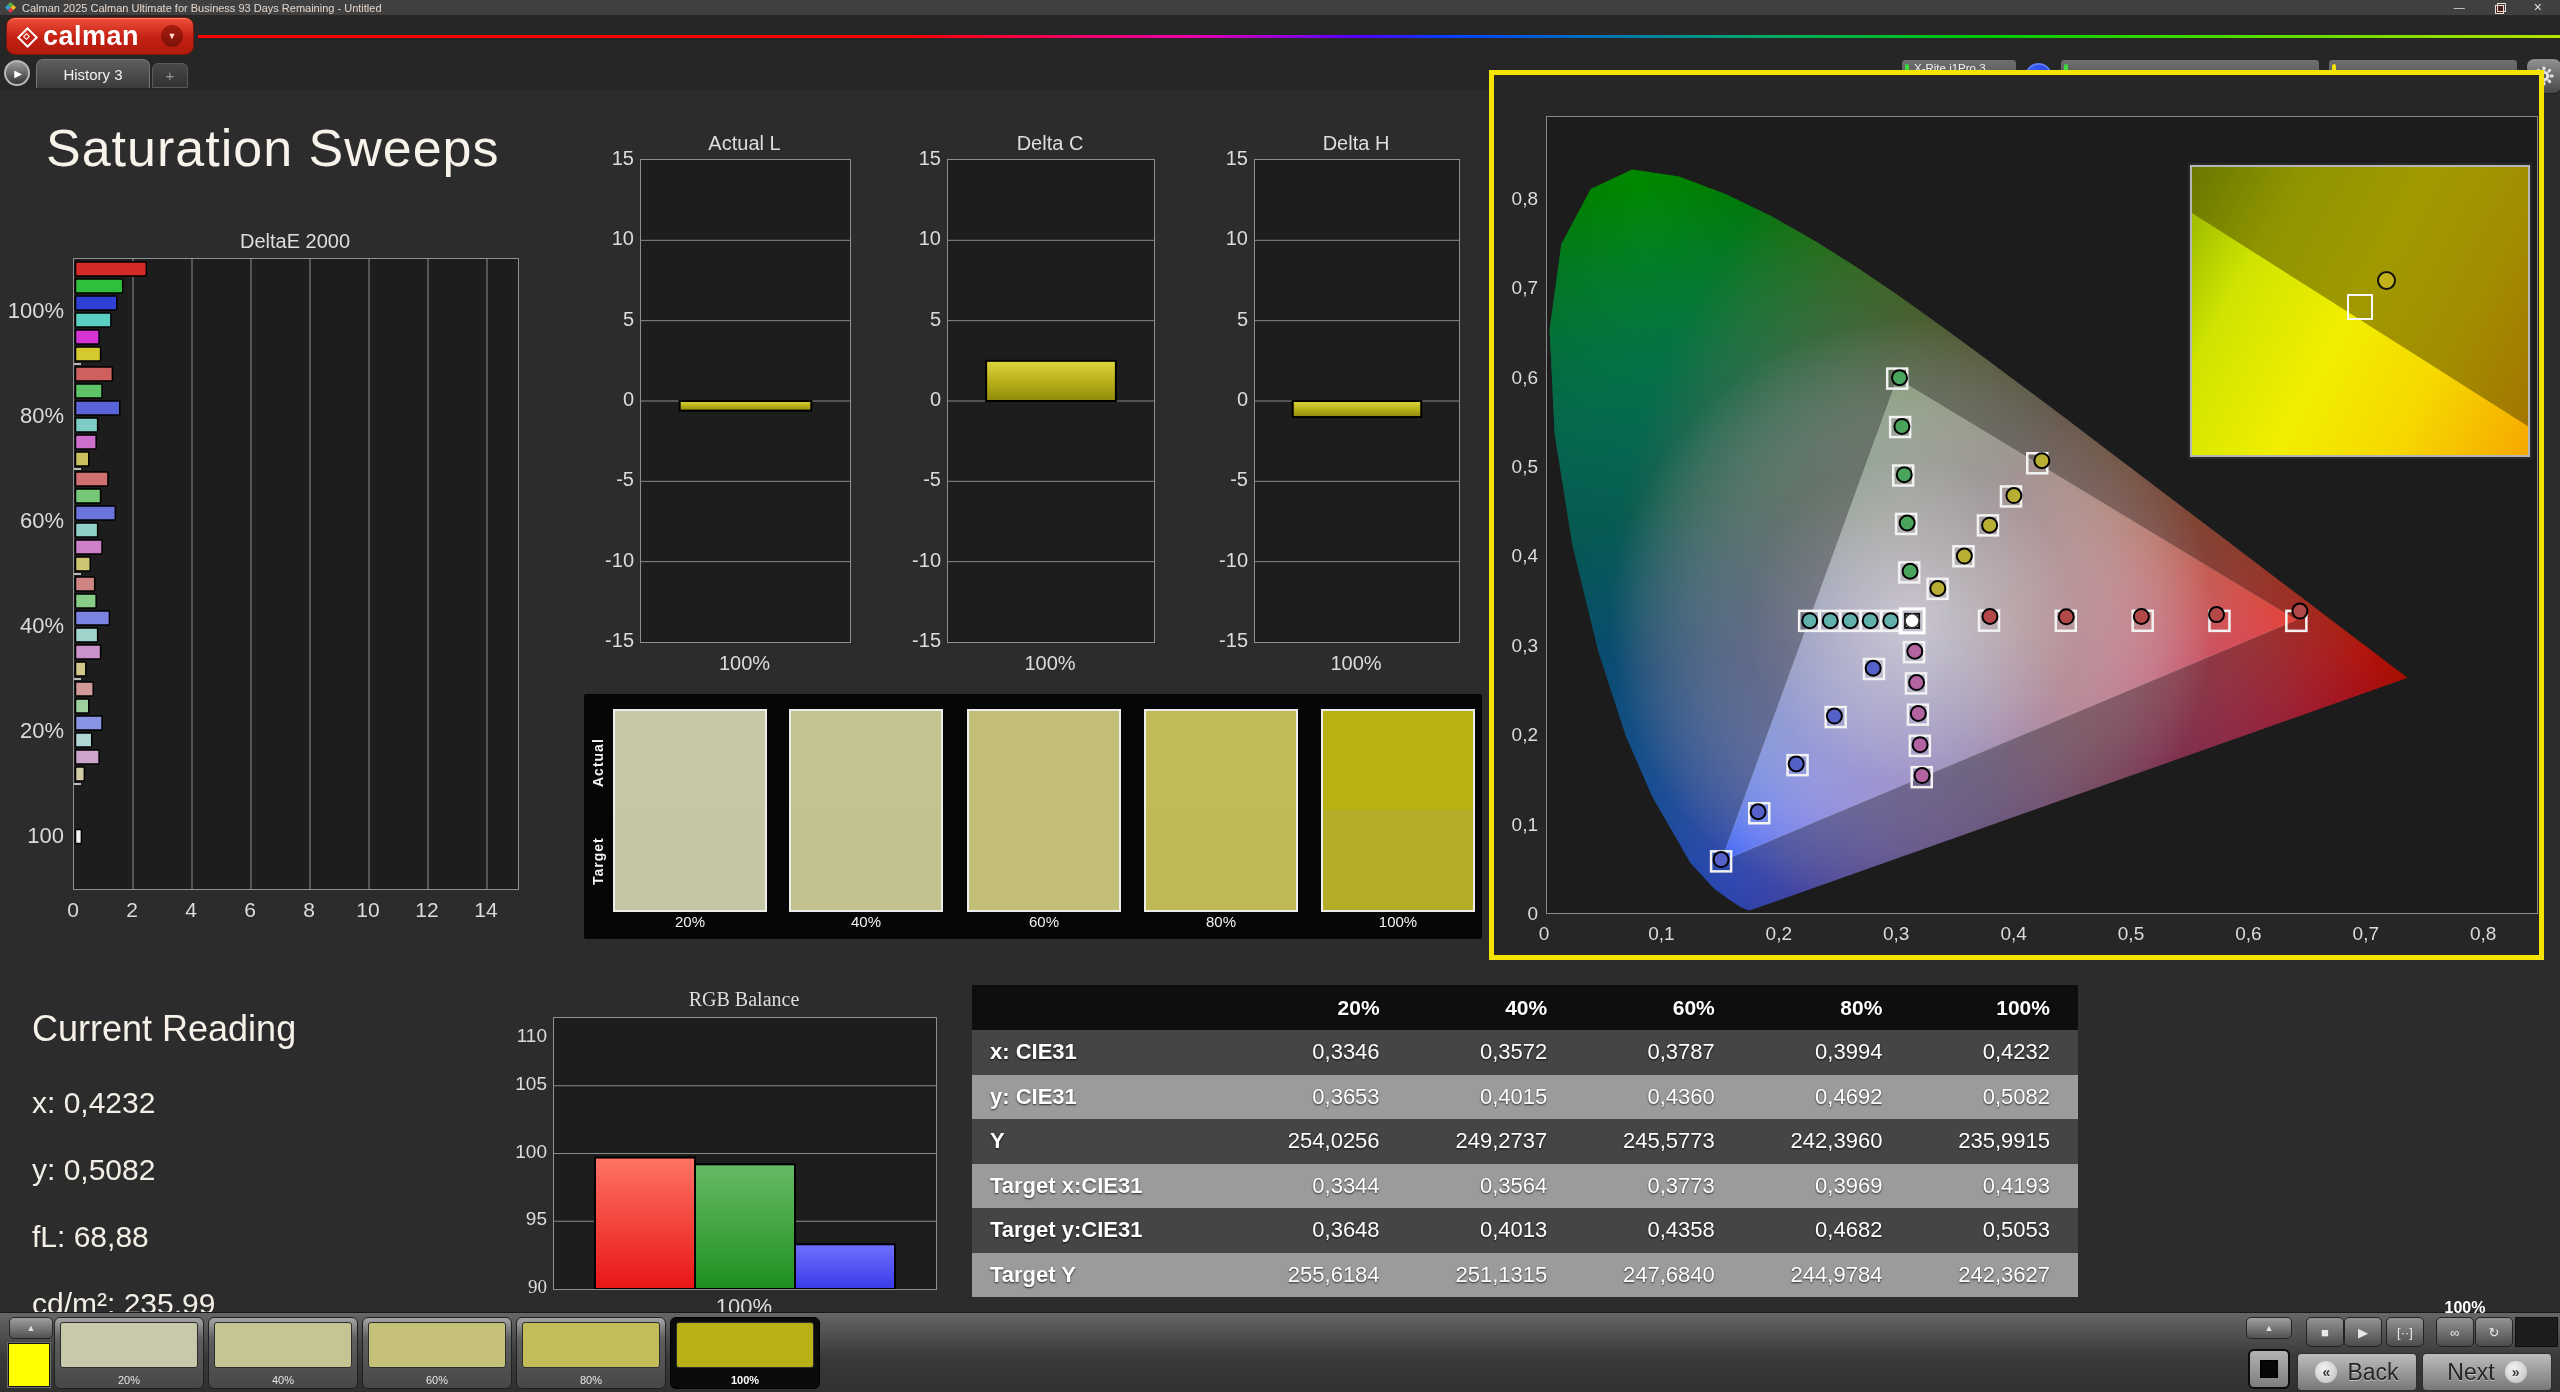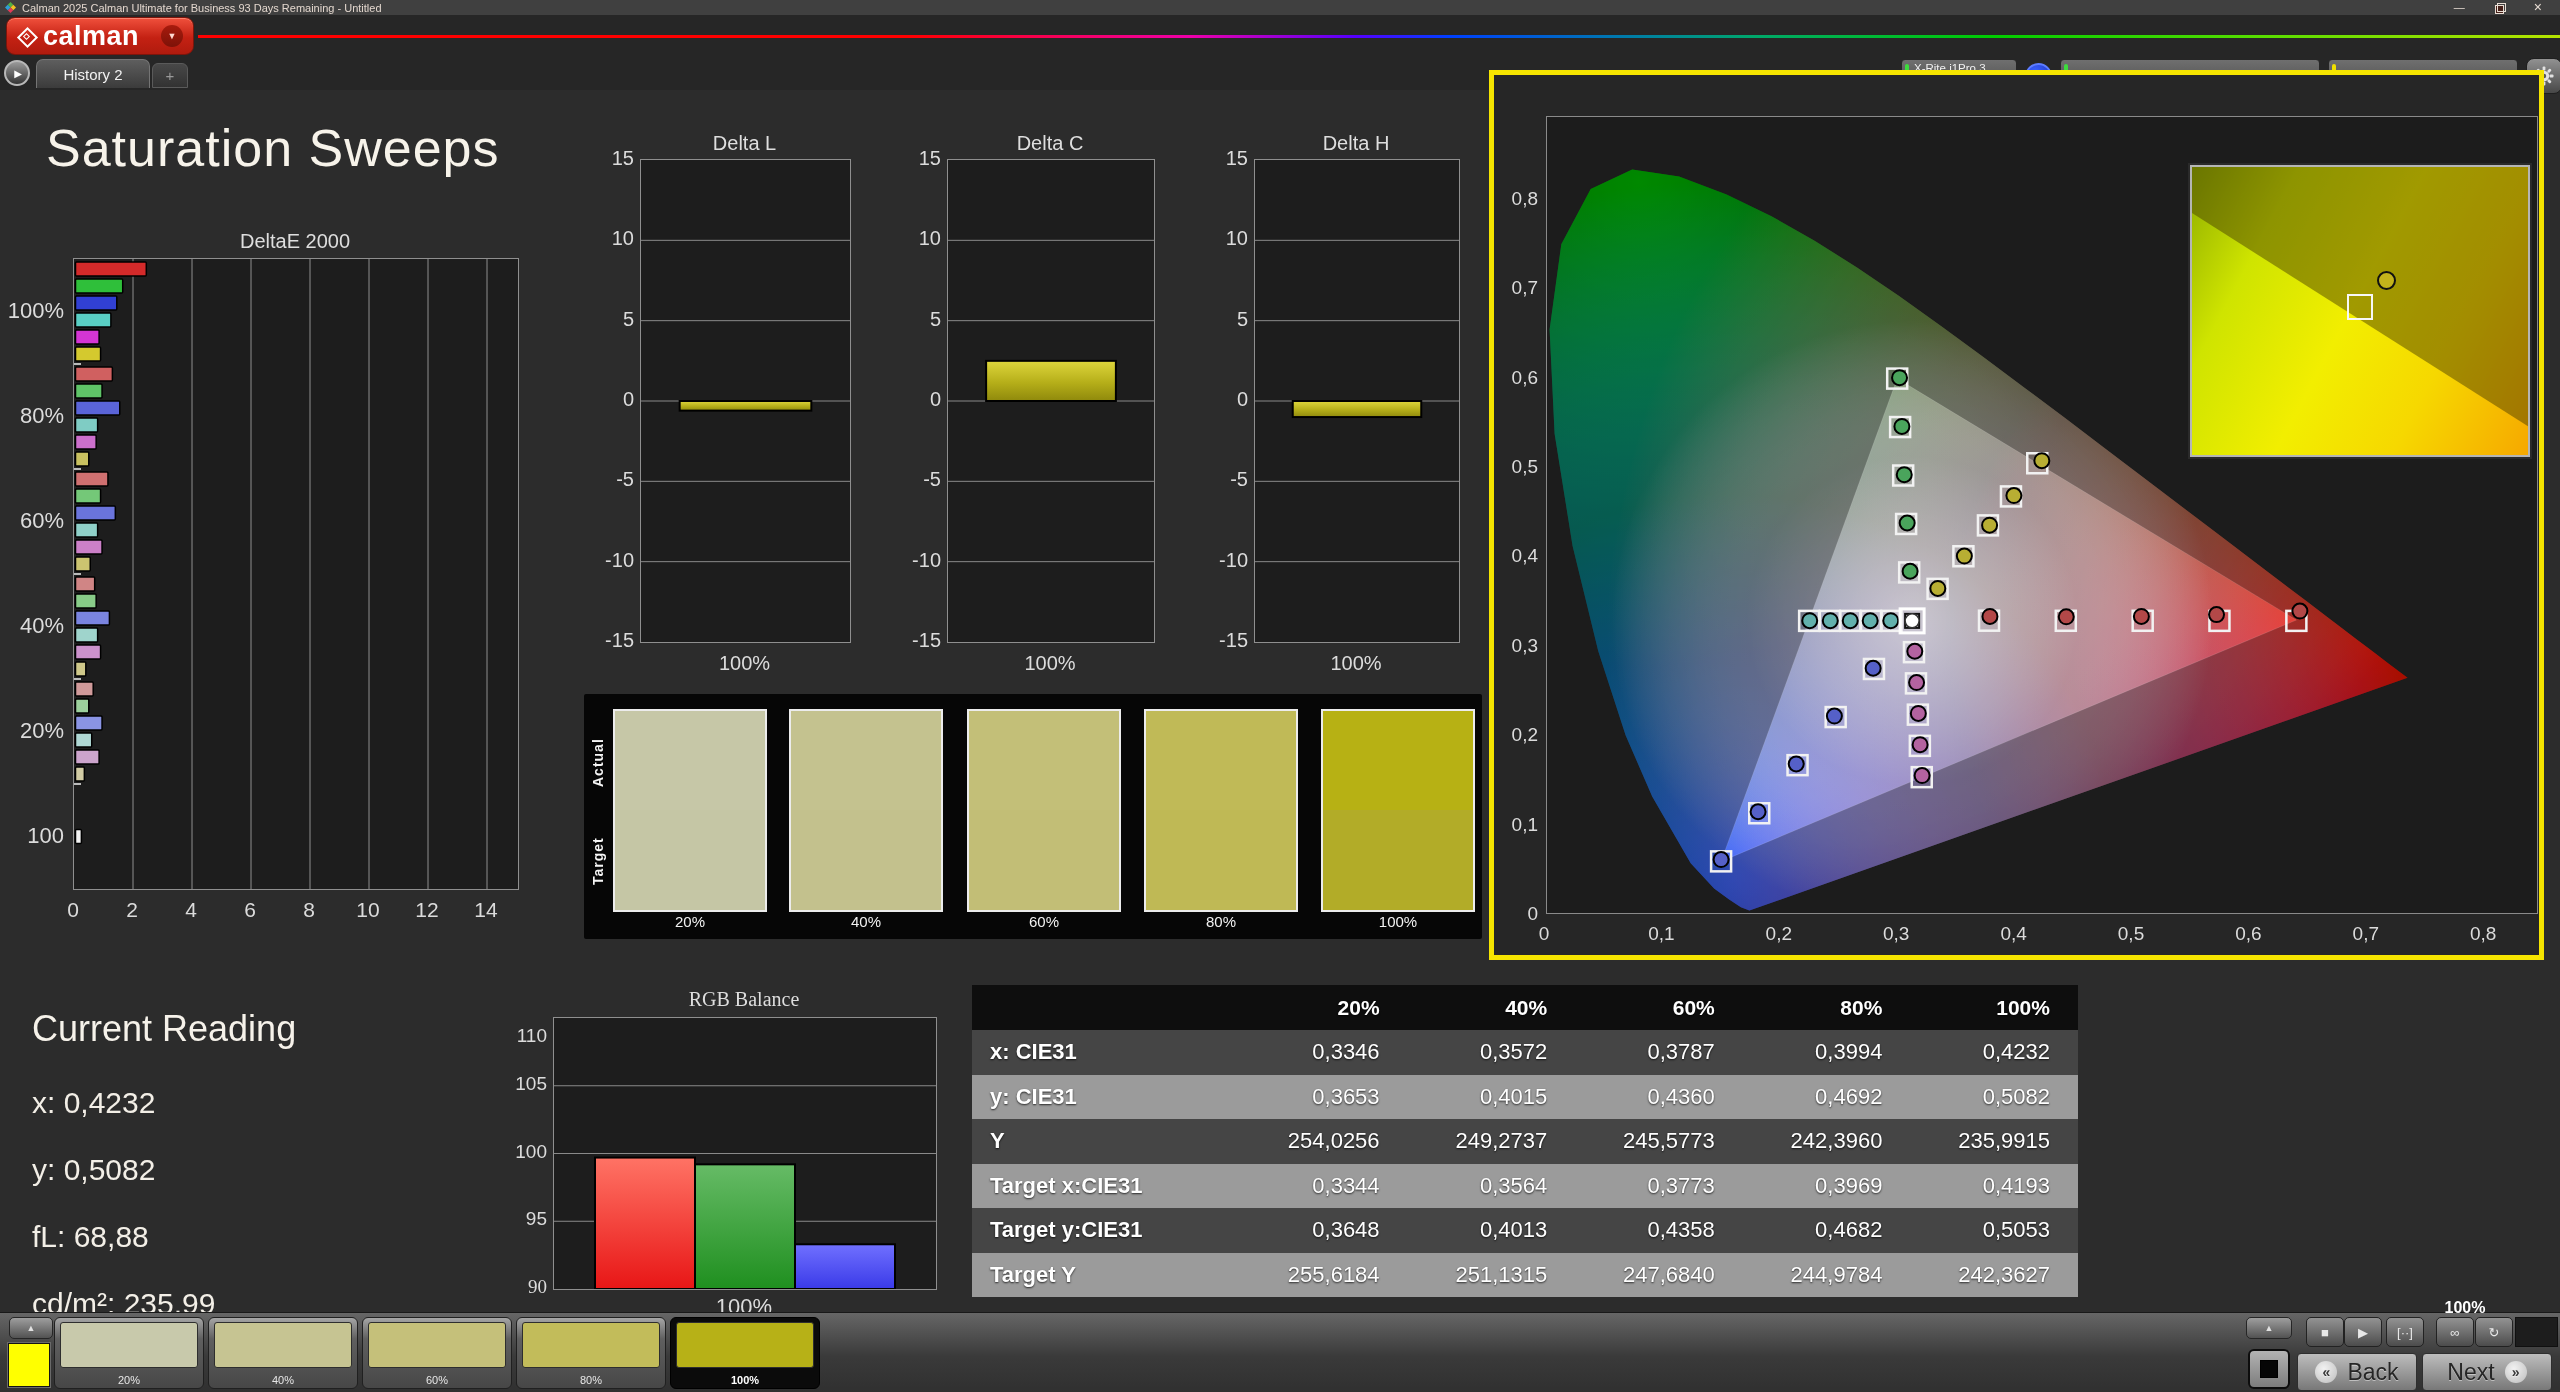--- a/index.html
+++ b/index.html
@@ -160,21 +160,21 @@
       <span class="calman-diamond">
           <i></i>
           <i class="inner"></i>
         </span>
       <span class="calman-label">calman</span>
       <span class="calman-dd">▼</span>
     </div>
     <div class="rainbow"></div>
     <div class="round-play">▶</div>
     <div class="history-tab">
-      <span>History 2</span>
+      <span>History 3</span>
     </div>
     <div class="plus-tab">
       <span>+</span>
     </div>
 
     <div class="meters">
       <div class="meter-box" style="width:116px;">
         <span class="meter-accent" style="background: rgb(61, 220, 61);"></span>
         <span class="meter-text two">
           <span>X-Rite i1Pro 3</span><br>
@@ -280,21 +280,21 @@
       <div class="tick-label center" style="left:112px;top:898px;width:40px;font-size:21px;">2</div>
       <div class="tick-label center" style="left:171px;top:898px;width:40px;font-size:21px;">4</div>
       <div class="tick-label center" style="left:230px;top:898px;width:40px;font-size:21px;">6</div>
       <div class="tick-label center" style="left:289px;top:898px;width:40px;font-size:21px;">8</div>
       <div class="tick-label center" style="left:348px;top:898px;width:40px;font-size:21px;">10</div>
       <div class="tick-label center" style="left:407px;top:898px;width:40px;font-size:21px;">12</div>
       <div class="tick-label center" style="left:466px;top:898px;width:40px;font-size:21px;">14</div>
     </div>
 
   <div class="abs" id="deltaL" style="left:0;top:0;width:1px;height:1px;overflow:visible;">
-      <div class="chart-title" style="left:640px;top:132px;width:209px;">Delta L</div>
+      <div class="chart-title" style="left:640px;top:132px;width:209px;">Actual L</div>
       <div class="plot" style="left:640px;top:159px;width:209px;height:482px;"><svg width="209" height="482">
           <defs>
             <linearGradient id="delta_l-grad" x1="0" y1="0" x2="0" y2="1">
               <stop offset="0%" stop-color="#ded63c"></stop>
               <stop offset="55%" stop-color="#b5ae19"></stop>
               <stop offset="100%" stop-color="#8f890c"></stop>
             </linearGradient>
           </defs>
           <line x1="0" y1="80.33333333333333" x2="209" y2="80.33333333333333" stroke="#8a8a8a" stroke-width="1"></line>
           <line x1="0" y1="160.66666666666666" x2="209" y2="160.66666666666666" stroke="#8a8a8a" stroke-width="1"></line>

